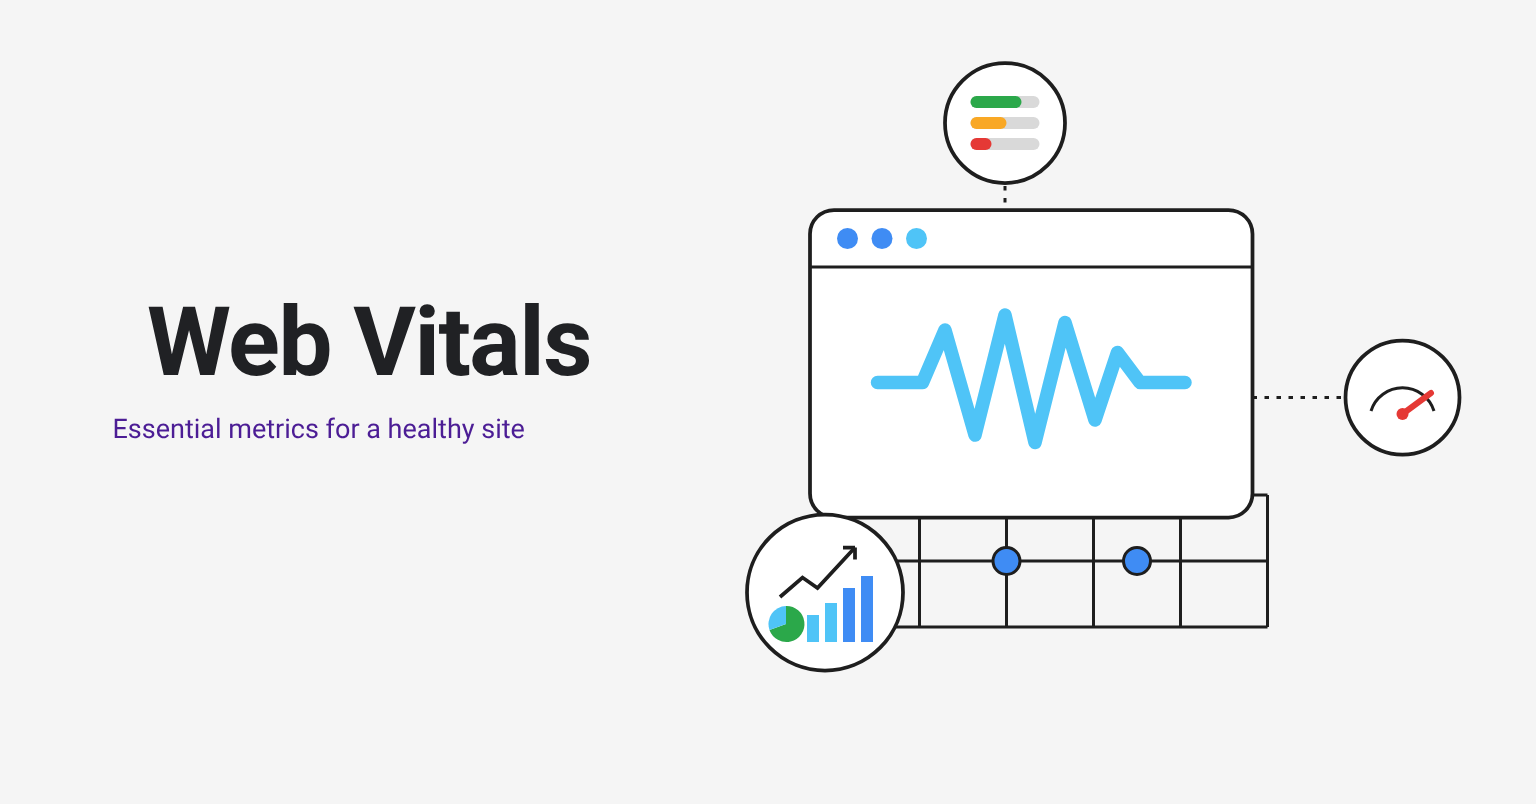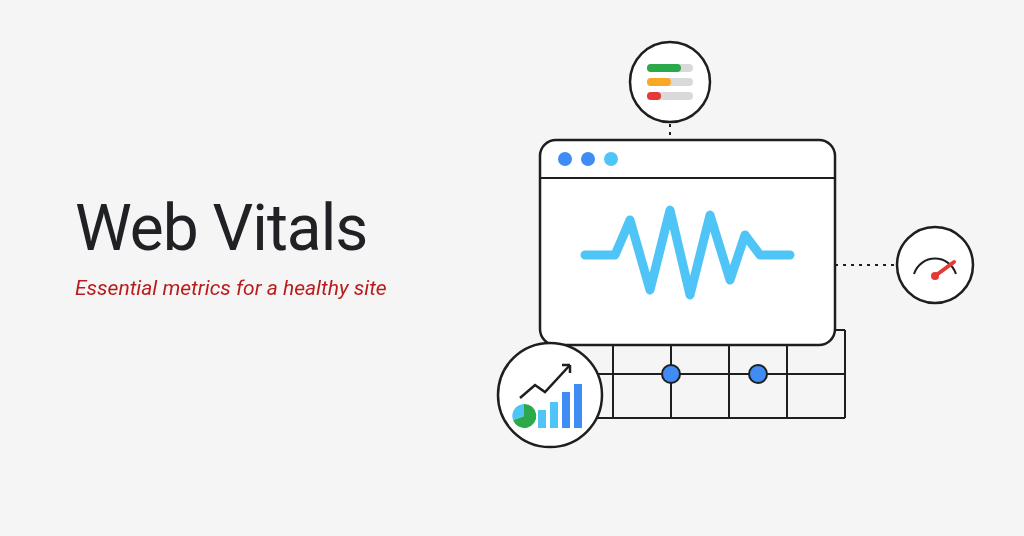--- a/index.html
+++ b/index.html
@@ -13,31 +13,31 @@
     overflow: hidden;
     position: relative;
   }
   .text-block {
     position: absolute;
     left: 75px;
     top: 195px;
   }
   .title {
     font-size: 64px;
-    font-weight: 400;
+    font-weight: 700;
     color: #202124;
     letter-spacing: -1px;
     line-height: 1.05;
+    margin-left: 23px;
   }
   .subtitle {
-    font-size: 21px;
+    font-size: 18px;
     font-weight: 400;
-    color: #b91c1c;
+    color: #4c1d95;
     margin-top: 14px;
-    font-style: italic;
   }
   .illustration {
     position: absolute;
     left: 480px;
     top: 40px;
     width: 520px;
     height: 470px;
   }
 </style>
 </head>

